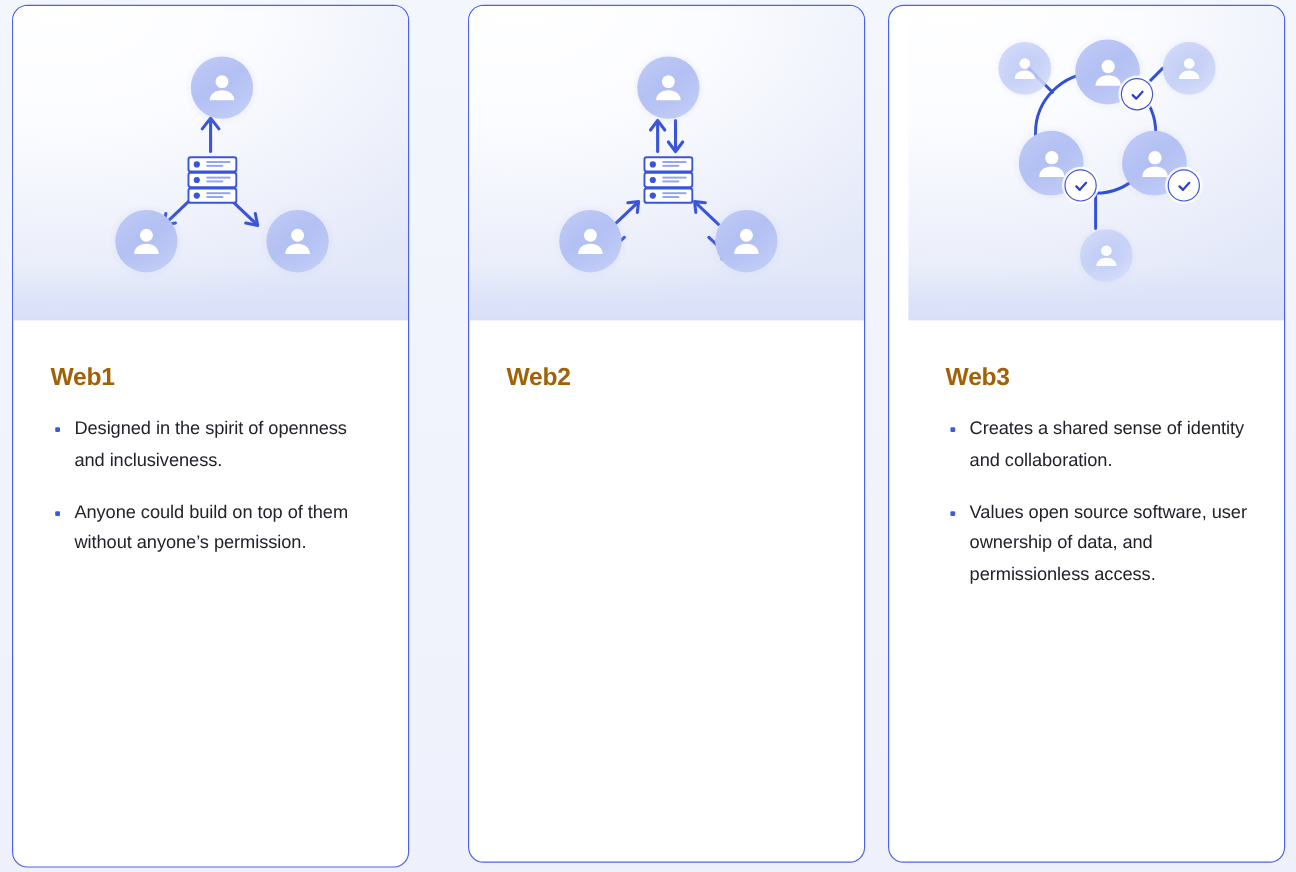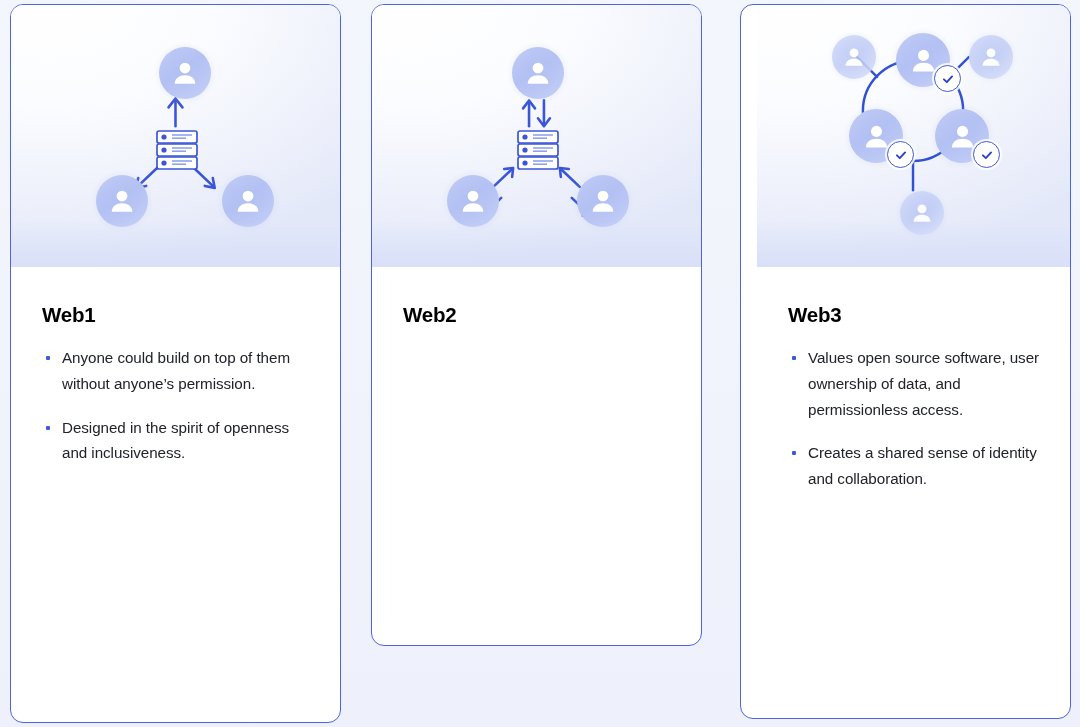--- a/index.html
+++ b/index.html
@@ -24,21 +24,21 @@
   .card {
     position: absolute;
     top: 4px;
     background: #ffffff;
     border: 1.6px solid #4c63e6;
     border-radius: 13px;
     overflow: hidden;
     box-sizing: border-box;
   }
   .card.c1 { left: 10px;  width: 331px; height: 719px; }
-  .card.c2 { left: 371px; width: 331px; height: 642px; }
+  .card.c2 { left: 390px; width: 331px; height: 715px; }
   .card.c3 { left: 740px; width: 331px; height: 715px; padding-left: 16px; }
 
   
   .illus {
     position: relative;
     height: 262px;
     background:
       radial-gradient(130% 100% at 12% 0%, #ffffff 0%, #fbfcff 38%, #eef1fb 74%, #e3e8f9 100%);
     overflow: hidden;
   }
@@ -107,21 +107,21 @@
     box-shadow: 0 0 0 2px rgba(255,255,255,0.85);
   }
 
   
   .body {
     padding: 36px 30px 0 31px;
   }
   .title {
     font-size: 20.5px;
     font-weight: bold;
-    color: #000000;
+    color: #a16207;
     letter-spacing: -0.2px;
     margin: 0 0 18px 0;
   }
   ul.points {
     list-style: none;
     margin: 0;
     padding: 0;
   }
   ul.points li {
     position: relative;
@@ -207,22 +207,22 @@
             </g>
           </svg>
         </div>
 
       </div>
     </div>
 
     <div class="body">
       <h2 class="title">Web1</h2>
       <ul class="points">
+        <li>Designed in the spirit of openness and inclusiveness.</li>
         <li>Anyone could build on top of them without anyone’s permission.</li>
-        <li>Designed in the spirit of openness and inclusiveness.</li>
       </ul>
     </div>
   </div>
 
   <div class="card c2">
     <div class="illus">
       <div class="stage">
 
         <svg class="links" viewBox="0 0 331 262">
           <g stroke="#3b55d9" stroke-width="2.6" fill="none" stroke-linecap="round" stroke-linejoin="round">
@@ -365,19 +365,19 @@
             <polyline points="5,12.5 10,17.5 19,7.5" fill="none" stroke="#2b41c9" stroke-width="3.2" stroke-linecap="round" stroke-linejoin="round"></polyline>
           </svg>
         </div>
 
       </div>
     </div>
 
     <div class="body">
       <h2 class="title">Web3</h2>
       <ul class="points">
+        <li>Creates a shared sense of identity and collaboration.</li>
         <li>Values open source software, user ownership of data, and permissionless access.</li>
-        <li>Creates a shared sense of identity and collaboration.</li>
       </ul>
     </div>
   </div>
 
 </div>
 
 </body></html>

